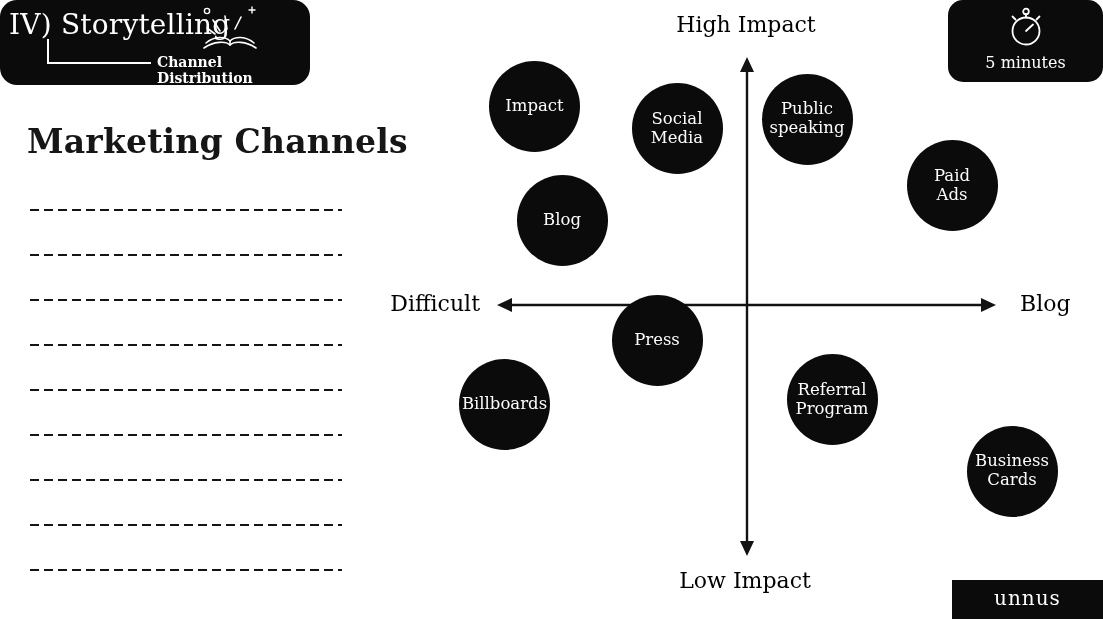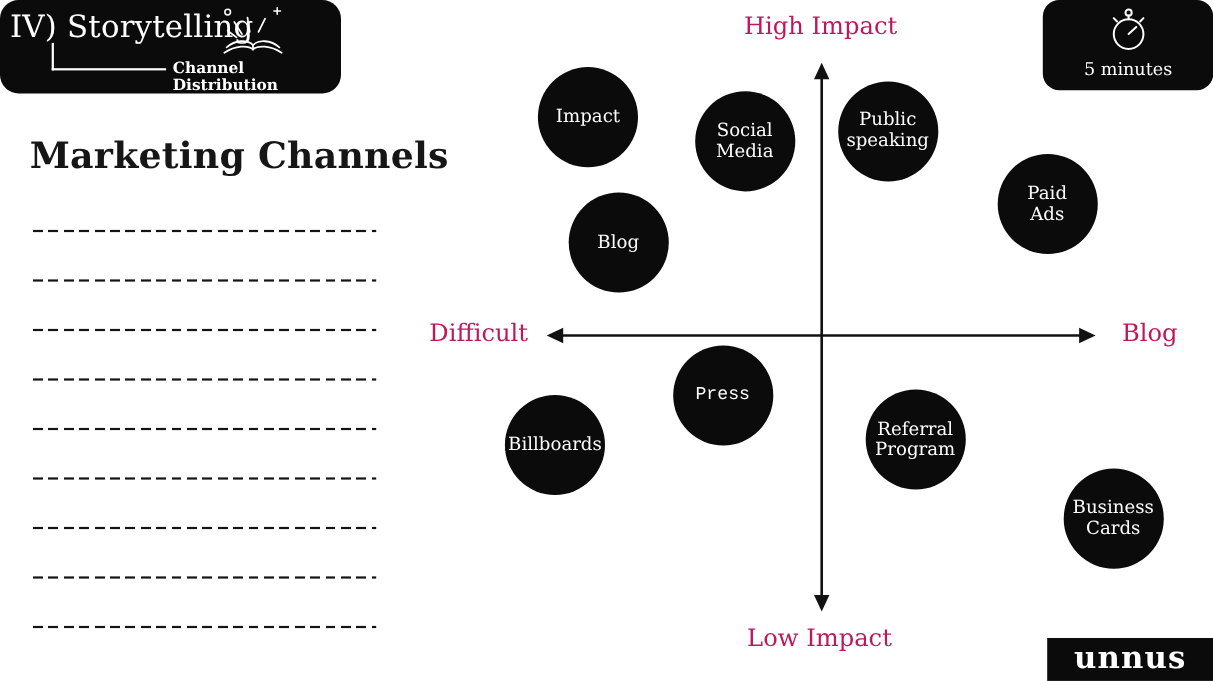--- a/index.html
+++ b/index.html
@@ -26,36 +26,36 @@
   .timer-label{font-size:16px;margin-top:2px;}
   
   .notes-title{position:absolute;left:27px;top:122px;font-size:33px;color:#161616;letter-spacing:.2px;}
   .note-lines{position:absolute;left:30px;top:209px;width:312px;}
   .note-line{
     height:2px;width:100%;margin-bottom:43px;
     background:repeating-linear-gradient(90deg,#141414 0 9px,transparent 9px 14px);
   }
   
   .axes{position:absolute;left:0;top:0;width:1103px;height:619px;pointer-events:none;}
-  .axis-label{position:absolute;font-size:22px;color:#be185d;}
+  .axis-label{position:absolute;font-size:22px;color:#000000;}
   .lbl-top{left:646px;top:12px;width:200px;text-align:center;}
   .lbl-bottom{left:645px;top:568px;width:200px;text-align:center;}
   .lbl-left{left:350px;top:291px;width:130px;text-align:right;}
   .lbl-right{left:1020px;top:291px;width:80px;text-align:left;}
   .bubble{
     position:absolute;width:91px;height:91px;border-radius:50%;background:#0b0b0b;
     display:flex;align-items:center;justify-content:center;text-align:center;
   }
   .bubble span{color:#fdfdfd;font-size:16.5px;line-height:1.15;white-space:nowrap;}
   
   .logo-box{
     position:absolute;left:952px;top:580px;width:151px;height:39px;background:#0b0b0b;
     display:flex;align-items:center;justify-content:center;
   }
-  .logo-text{color:#fff;font-size:28px;font-weight:bold;letter-spacing:1px;line-height:1;padding-bottom:4px;}
+  .logo-text{color:#fff;font-size:20px;font-weight:normal;letter-spacing:1px;line-height:1;padding-bottom:4px;}
 </style>
 </head>
 <body>
 
 <div class="stage">
 
   <div class="header-box">
     <span class="header-title">IV) Storytelling</span>
     <div class="header-connector"></div>
     <span class="header-subtitle">Channel Distribution</span>
@@ -128,21 +128,21 @@
       </div>
       <div class="bubble" style="left: 761.5px; top: 73.5px;">
         <span>Public<br>speaking</span>
       </div>
       <div class="bubble" style="left: 906.5px; top: 140.46px;">
         <span>Paid<br>Ads</span>
       </div>
       <div class="bubble" style="left: 516.5px; top: 175.18px;">
         <span>Blog</span>
       </div>
-      <div class="bubble" style="left: 611.5px; top: 314px; font-family: Liberation Mono, monospace;">
+      <div class="bubble" style="left: 611.5px; top: 295px;">
         <span>Press</span>
       </div>
       <div class="bubble" style="left: 459px; top: 358.7px;">
         <span>Billboards</span>
       </div>
       <div class="bubble" style="left: 786.5px; top: 354px; align-items: center;">
         <span>Referral<br>Program</span>
       </div>
       <div class="bubble" style="left: 966.5px; top: 425.66px;">
         <span>Business<br>Cards</span>

